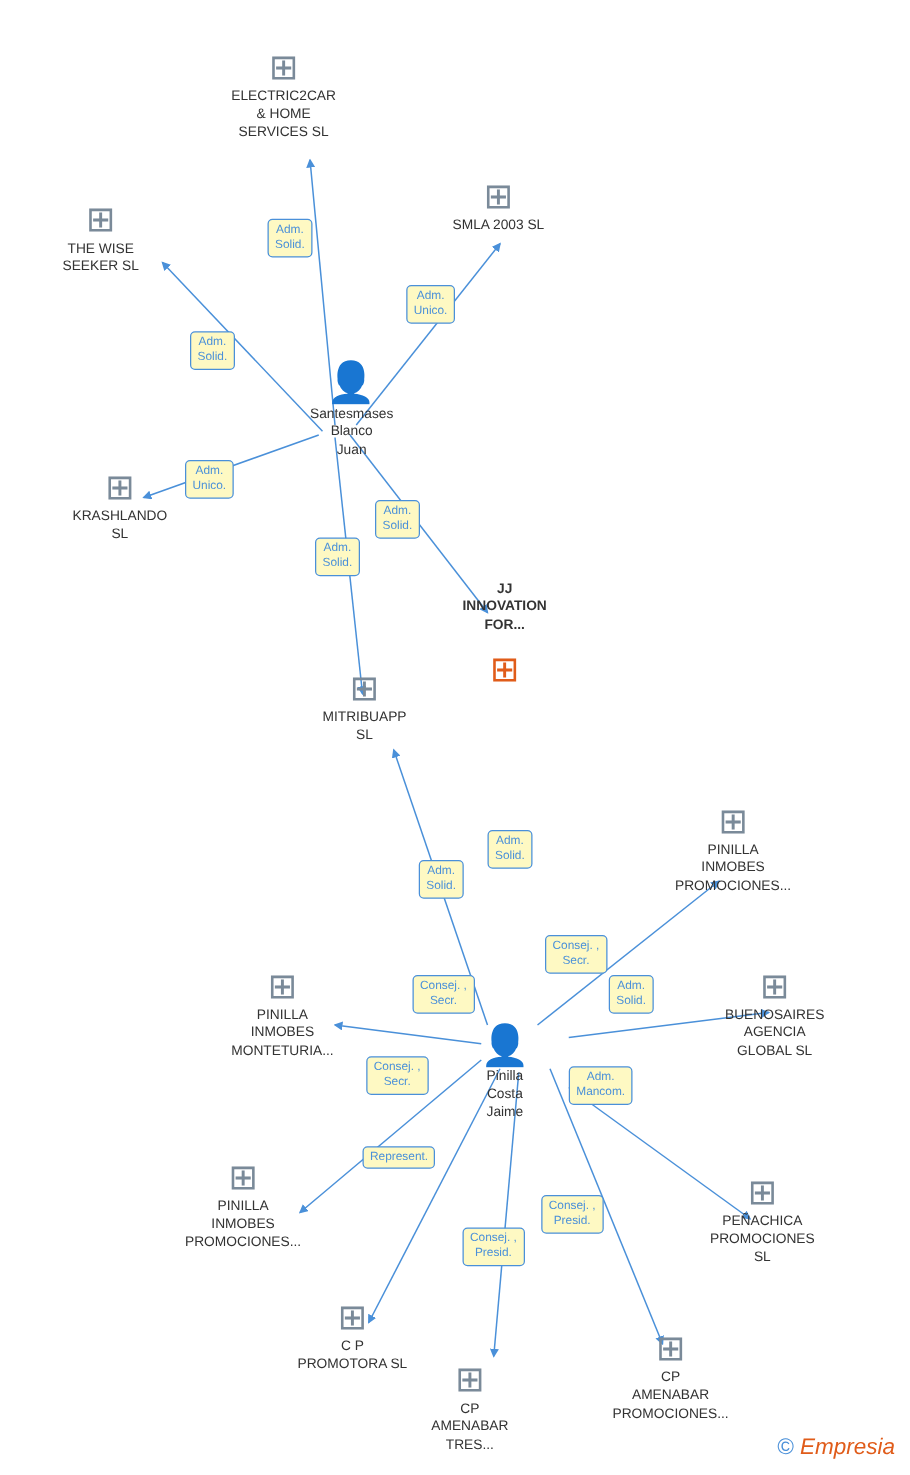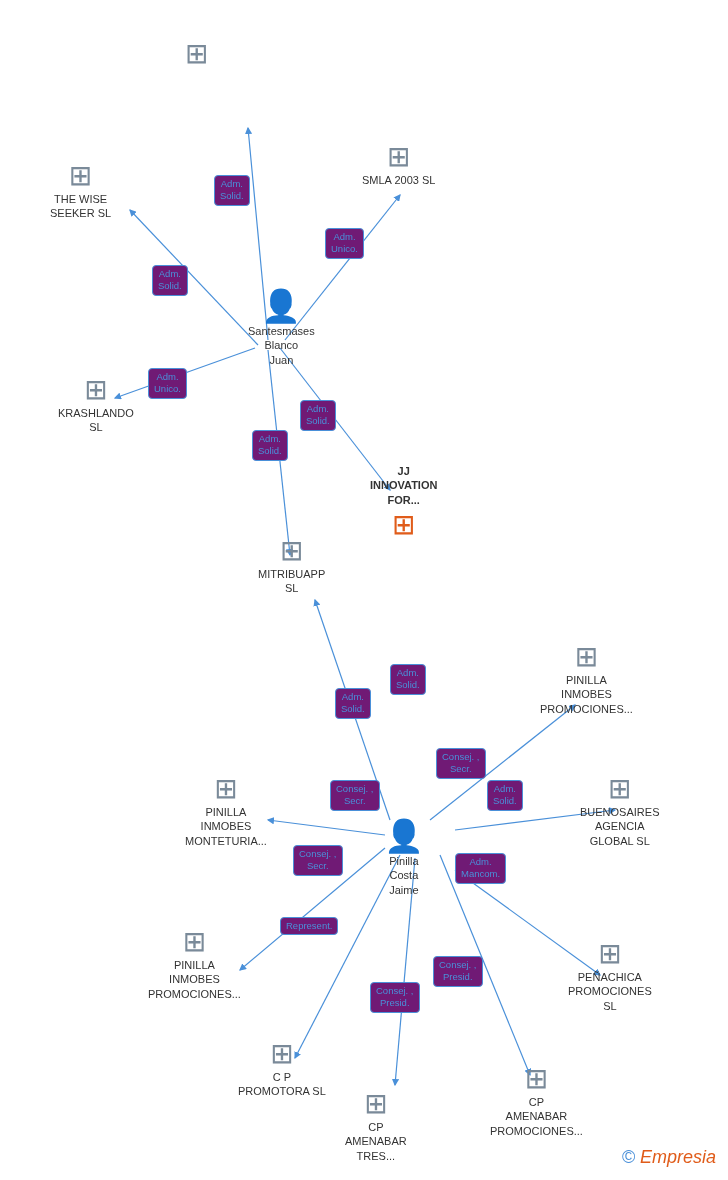--- a/index.html
+++ b/index.html
@@ -44,21 +44,21 @@
       margin-top: 2px;
       line-height: 1.3;
     }
     .person-icon {
       font-size: 32px;
       color: #555;
       line-height: 1;
     }
     .badge {
       position: absolute;
-      background: #701a75;
+      background: #fef9c3;
       border: 1.5px solid #4a90d9;
       border-radius: 4px;
       color: #4a90d9;
       font-size: 9.5px;
       padding: 2px 5px;
       text-align: center;
       line-height: 1.3;
       white-space: nowrap;
     }
     .watermark {
@@ -115,20 +115,21 @@
 
     <defs>
       <marker id="arrow" markerWidth="6" markerHeight="6" refX="5" refY="3" orient="auto">
         <path d="M0,0 L0,6 L6,3 z" fill="#4a90d9"></path>
       </marker>
     </defs>
   </svg>
 
   <div class="node" style="left:185px; top:40px;">
     <div class="building-icon">⊞</div>
+    <div class="node-label">ELECTRIC2CAR<br>&amp; HOME<br>SERVICES  SL</div>
   </div>
 
   <div class="node" style="left:362px; top:143px;">
     <div class="building-icon">⊞</div>
     <div class="node-label">SMLA 2003 SL</div>
   </div>
 
   <div class="node" style="left:50px; top:162px;">
     <div class="building-icon">⊞</div>
     <div class="node-label">THE WISE<br>SEEKER  SL</div>
@@ -138,21 +139,21 @@
     <div class="person-icon">👤</div>
     <div class="node-label">Santesmases<br>Blanco<br>Juan</div>
   </div>
 
   <div class="node" style="left:58px; top:376px;">
     <div class="building-icon">⊞</div>
     <div class="node-label">KRASHLANDO<br>SL</div>
   </div>
 
   <div class="node" style="left:370px; top:462px;">
-    <div class="node-label" style="font-weight:bold; color:#333; margin-bottom:4px;">JJ<br>INNOVATION<br>FOR...</div>
+    <div class="node-label" style="font-weight:bold; color:#333; margin-bottom:15px;">JJ<br>INNOVATION<br>FOR...</div>
     <div class="building-icon orange">⊞</div>
   </div>
 
   <div class="node" style="left:258px; top:537px;">
     <div class="building-icon">⊞</div>
     <div class="node-label">MITRIBUAPP<br>SL</div>
   </div>
 
   <div class="node" style="left:540px; top:643px;">
     <div class="building-icon">⊞</div>
@@ -218,21 +219,21 @@
   <div class="badge" style="left:436px; top:748px;">Consej. ,<br>Secr.</div>
 
   <div class="badge" style="left:487px; top:780px;">Adm.<br>Solid.</div>
 
   <div class="badge" style="left:330px; top:780px;">Consej. ,<br>Secr.</div>
 
   <div class="badge" style="left:455px; top:853px;">Adm.<br>Mancom.</div>
 
   <div class="badge" style="left:293px; top:845px;">Consej. ,<br>Secr.</div>
 
-  <div class="badge" style="left:280px; top:917px;">Represent.</div>
+  <div class="badge" style="left:290px; top:917px;">Represent.</div>
 
   <div class="badge" style="left:433px; top:956px;">Consej. ,<br>Presid.</div>
 
   <div class="badge" style="left:370px; top:982px;">Consej. ,<br>Presid.</div>
 
   <div class="watermark">
     <span class="copy">©</span>
     <span class="brand"> Empresia</span>
   </div>
 </div>

